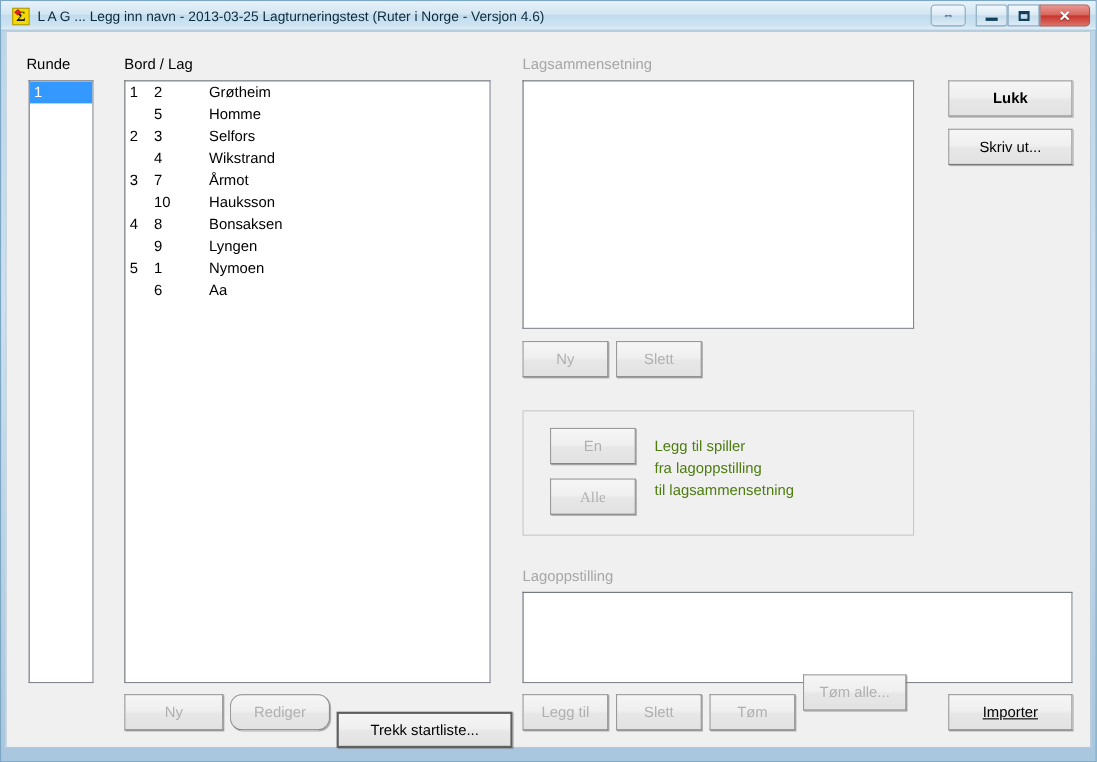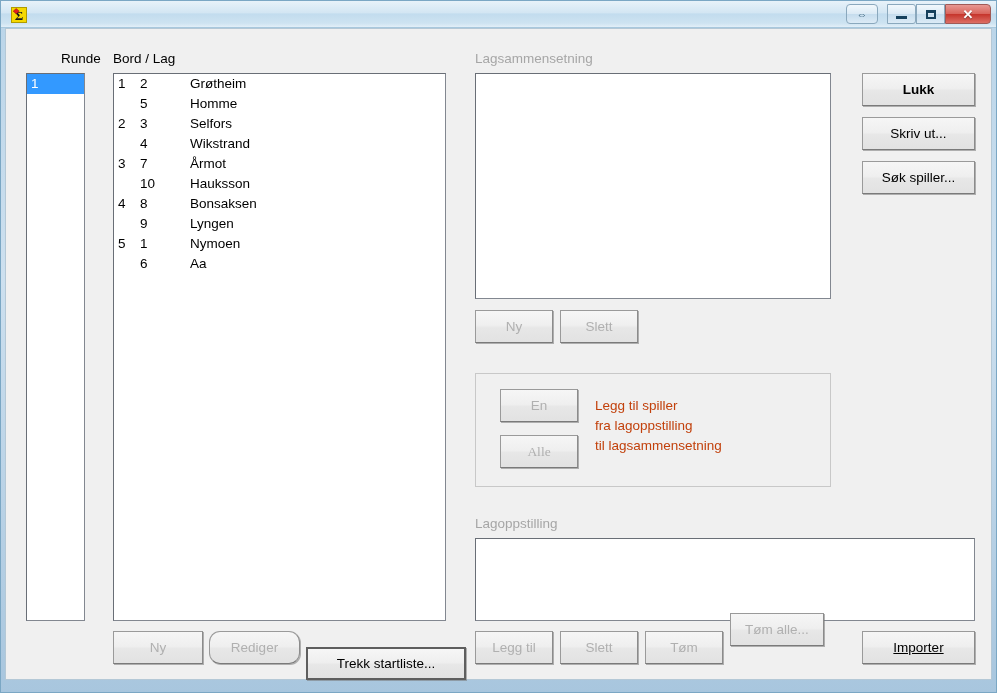--- a/index.html
+++ b/index.html
@@ -133,57 +133,58 @@
   .btn.default  { border: 2px solid #5e5e5e; box-shadow: 1px 1px 0 rgba(120,120,120,0.55); }
 
   .groupbox {
     position: absolute;
     border: 1px solid #c8c8c8;
     background: transparent;
   }
   .helptext {
     position: absolute;
     font-size: 13.5px;
-    color: #c2410c;
+    color: #4d7c0f;
     line-height: 20px;
     white-space: nowrap;
   }
 </style>
 </head>
 <body>
 
 <div class="window">
   <div class="frame-border"></div>
 
   <div class="titlebar">
     <div class="title-icon">
       <svg width="18" height="18" viewBox="0 0 18 18">
         <rect x="1.5" y="1.5" width="15" height="15" fill="#f5d800" stroke="#b09c00" stroke-width="1"></rect>
         <text x="9" y="13.5" font-family="'Liberation Serif', serif" font-size="13" font-weight="bold" text-anchor="middle" fill="#1a1a1a">Σ</text>
         <polygon points="3.2,5.2 6.2,2.6 9.2,5.2 6.2,7.8" fill="#e02020" stroke="#a01010" stroke-width="0.6"></polygon>
       </svg>
     </div>
+    <div class="title-text">L A G ... Legg inn navn - 2013-03-25  Lagturneringstest  (Ruter i Norge - Versjon 4.6)</div>
 
     <div class="winbtn restore-ext">
       <span class="glyph">⇔</span>
     </div>
     <div class="winbtn minimize">
       <span class="mini-bar"></span>
     </div>
     <div class="winbtn maximize">
       <span class="maxi-box"></span>
     </div>
     <div class="winbtn close">
       <span class="glyph-close">✕</span>
     </div>
   </div>
 
   <div class="client">
 
-    <div class="lbl" style="left:18px; top:22px;margin-left:37px;">Runde</div>
+    <div class="lbl" style="left:18px; top:22px;">Runde</div>
     <div class="listbox" id="runde-list" style="left:20px; top:44px; width:59px; height:548px;">
         <div class="listrow selected">
           <span style="padding-left: 4px;">1</span>
         </div>
       </div>
 
     <div class="lbl" style="left:107px; top:22px;">Bord / Lag</div>
     <div class="listbox" id="bordlag-list" style="left:107px; top:44px; width:333px; height:548px;">
         <div class="listrow">
           <span class="c-bord">1</span>
@@ -259,16 +260,15 @@
     <div class="listbox" id="lagoppstilling-list" style="left:469px; top:509px; width:500px; height:83px;"></div>
 
     <div class="btn disabled" style="left:469px; top:602px; width:78px; height:33px;">Legg til</div>
     <div class="btn disabled" style="left:554px; top:602px; width:78px; height:33px;">Slett</div>
     <div class="btn disabled" style="left:639px; top:602px; width:78px; height:33px;">Tøm</div>
     <div class="btn disabled" style="left:724px; top:584px; width:94px; height:33px;">Tøm alle...</div>
     <div class="btn" style="left:856px; top:602px; width:113px; height:33px;text-decoration:underline;">Importer</div>
 
     <div class="btn" style="left:856px; top:44px; width:113px; height:33px;font-weight:bold;">Lukk</div>
     <div class="btn" style="left:856px; top:88px; width:113px; height:33px;">Skriv ut...</div>
-    <div class="btn" style="left:856px; top:132px; width:113px; height:33px;">Søk spiller...</div>
 
   </div>
 </div>
 
 </body></html>

